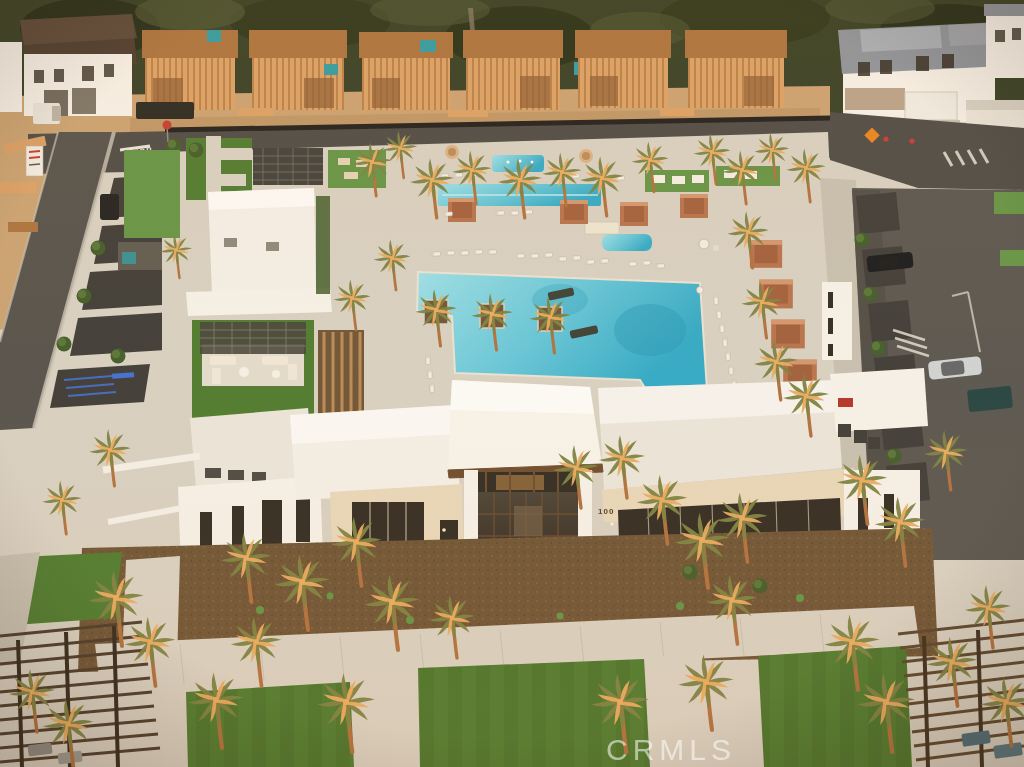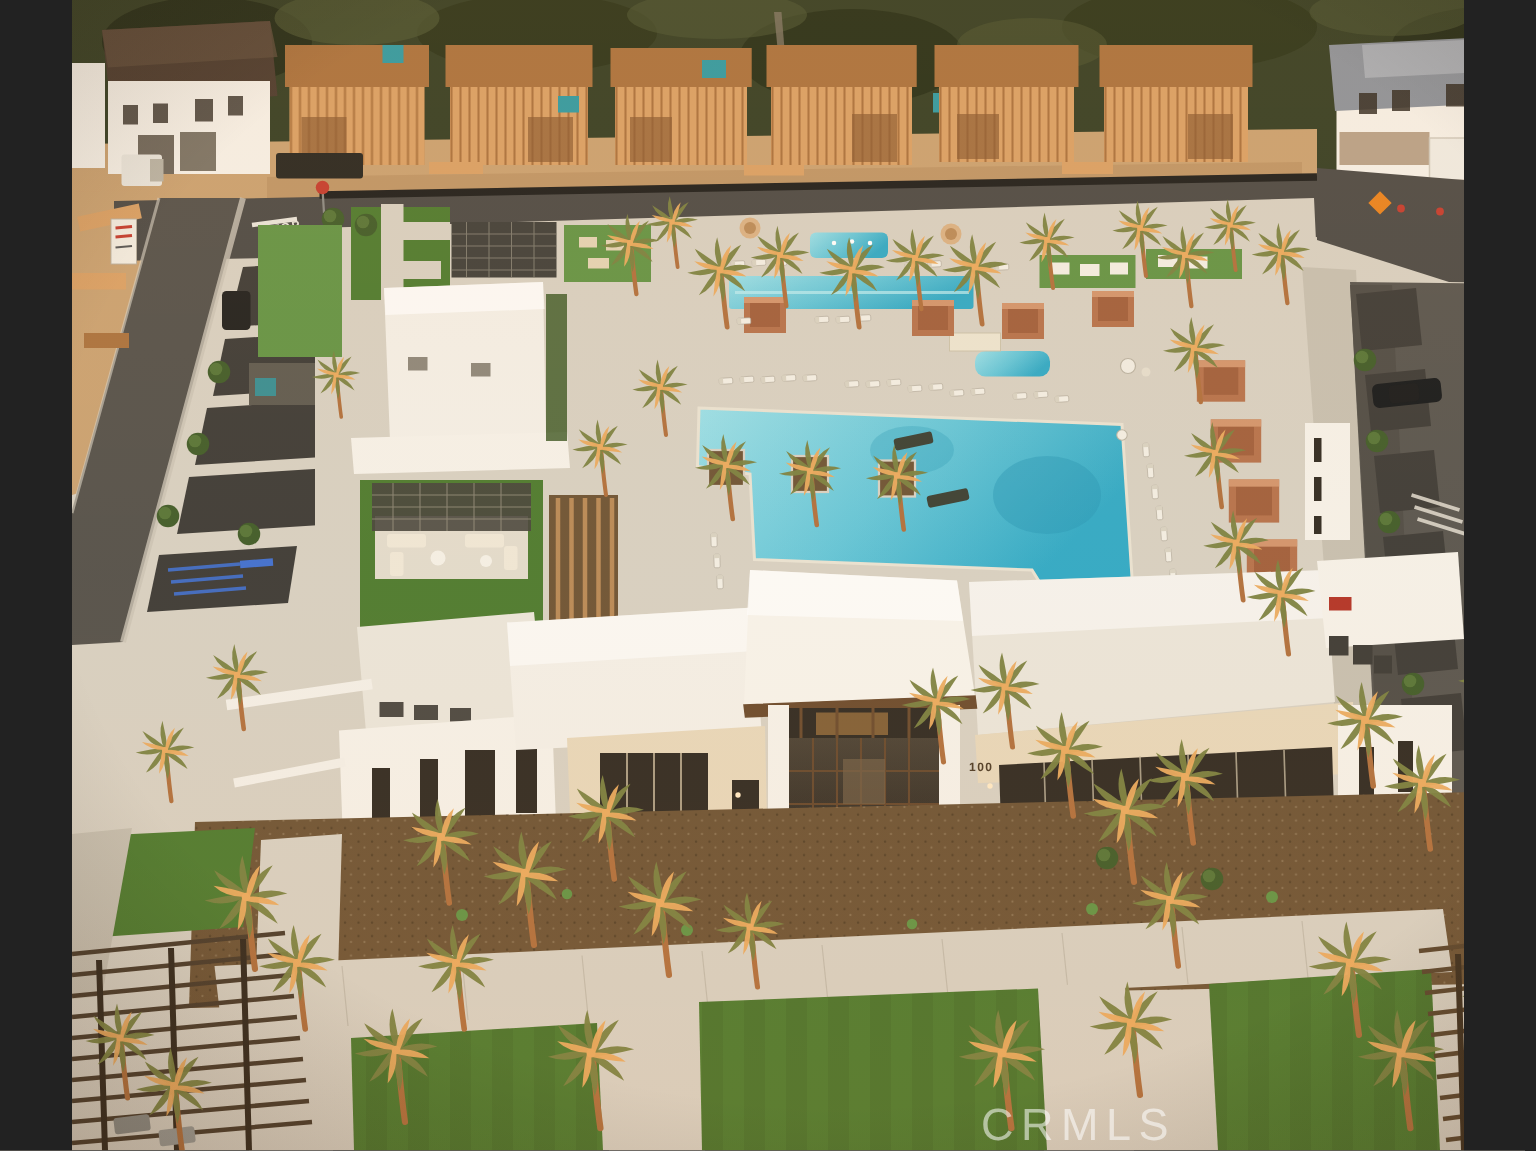--- a/index.html
+++ b/index.html
@@ -1,16 +1,16 @@
 <!DOCTYPE html>
 <html style="--foliage: #333d23; --foliage2: #4a5430; --dirt: #c9a171; --dirt2: #b48a5c; --wood: #d9a065; --wood2: #a9713d; --road: #4b4945; --road2: #57544e; --parking: #3c3a36; --concrete: #d7d0c2; --concrete2: #c6bfb0; --paver: #e2dbcc; --pool: #62c5d8; --pool2: #9adfe8; --pool3: #2fa9c6; --lawn: #4c7a2e; --lawn2: #629344; --lawn3: #3c671f; --mulch: #6d5334; --mulch2: #59422a; --white: #f5f1e9; --roof: #eae5da; --roof2: #f3efe7; --cream: #e7d7ba; --stone: #b7a189; --terra: #b5714b; --terra2: #8e4f2f; --glass: #2f2921; --bronze: #6b4a2c; --grayroof: #8b929b; --teal: #2e9aa3; --red: #c33b2e; --blue: #3f6fd0; --orange: #e8821e; --treeG: #3f5b28; --fence: #23231f; --trunk: #c9854f; --frondG: #7b8140; --frondO: #eaaa5e; --watermark: #ffffff;"><head>
 <meta charset="utf-8">
 <style>
   html,body{margin:0;padding:0;background:#222;}
-  #stage{width:928px;height:767px;position:relative;overflow:hidden;margin:0 auto;
+  #stage{width:1024px;height:767px;position:relative;overflow:hidden;margin:0 auto;
          font-family:"Liberation Sans", sans-serif;}
   svg{display:block}
   
   .f-foliage{fill:var(--foliage)} .f-foliage2{fill:var(--foliage2)}
   .f-dirt{fill:var(--dirt)} .f-dirt2{fill:var(--dirt2)}
   .f-wood{fill:var(--wood)} .f-wood2{fill:var(--wood2)}
   .f-road{fill:var(--road)} .f-road2{fill:var(--road2)} .f-parking{fill:var(--parking)}
   .f-concrete{fill:var(--concrete)} .f-concrete2{fill:var(--concrete2)} .f-paver{fill:var(--paver)}
   .f-lawn{fill:var(--lawn)} .f-lawn2{fill:var(--lawn2)}
   .f-mulch{fill:var(--mulch)}

